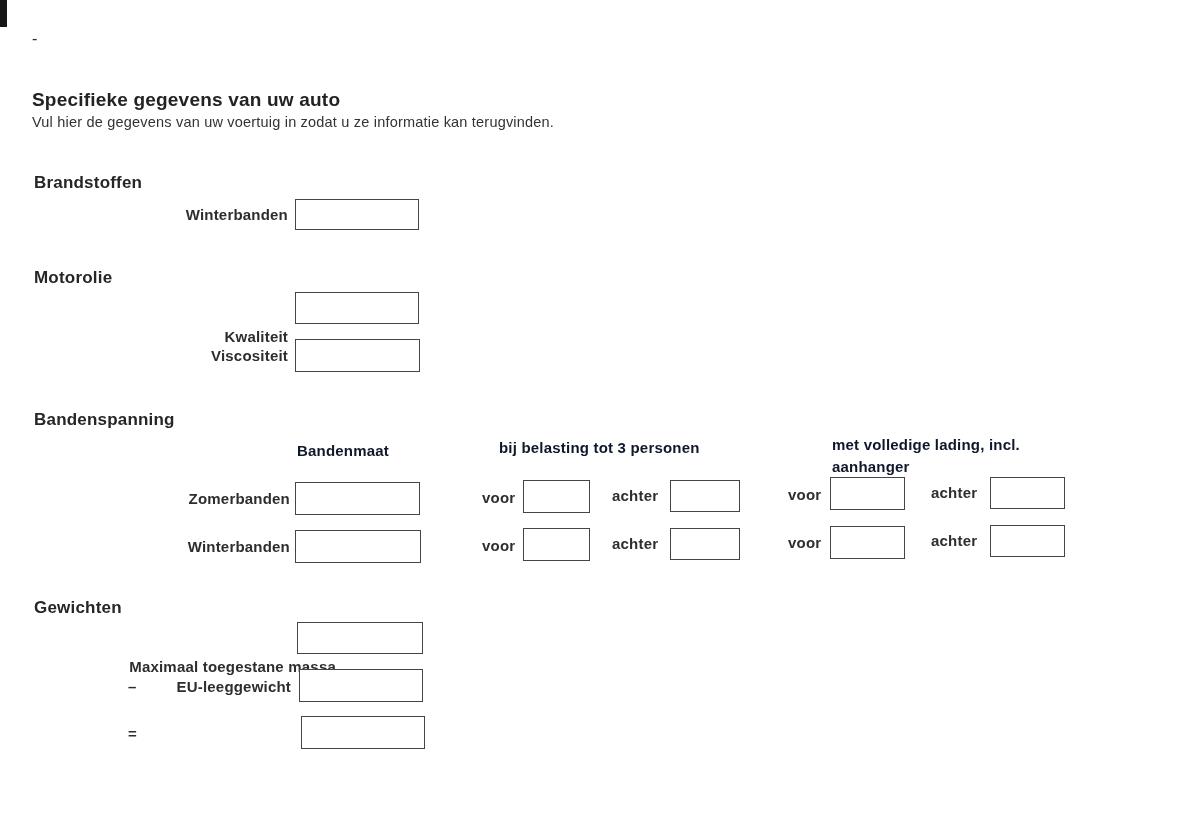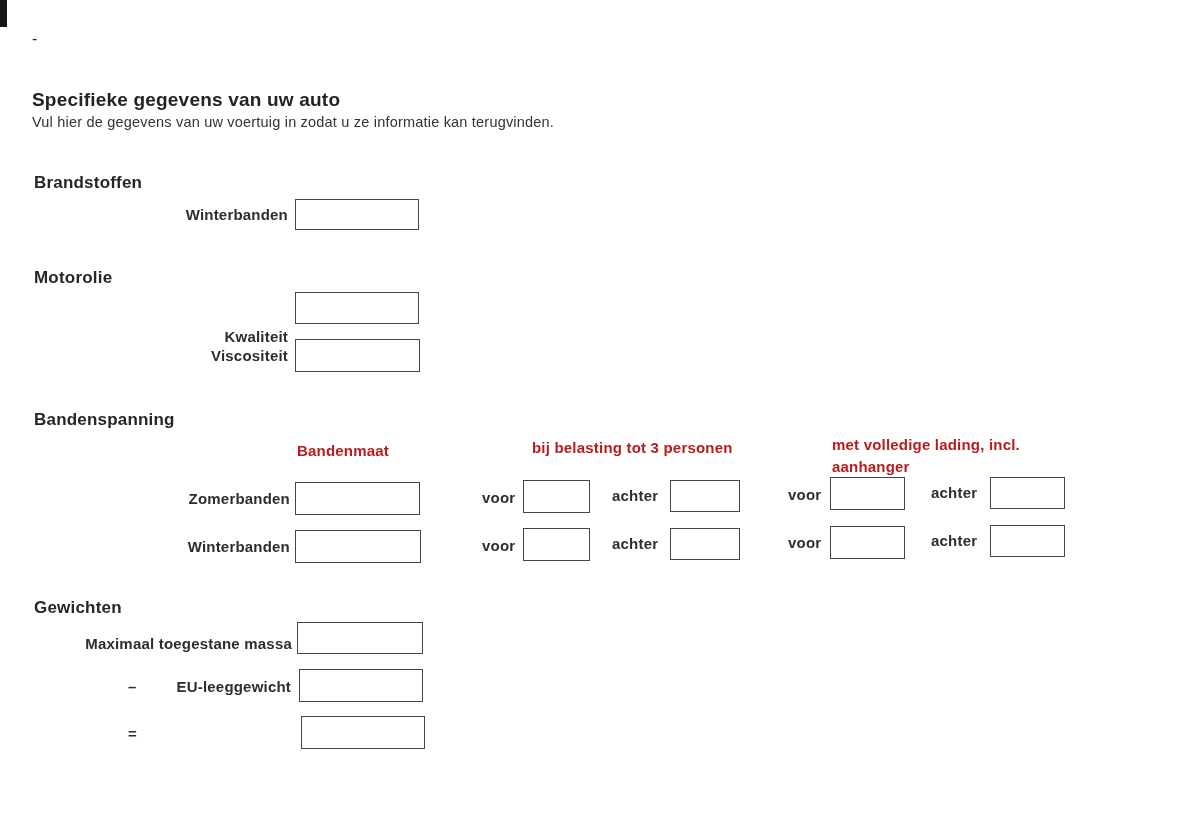--- a/index.html
+++ b/index.html
@@ -60,21 +60,21 @@
     font-size: 15px;
     font-weight: bold;
     color: #2d2d2d;
     letter-spacing: 0.2px;
     white-space: nowrap;
   }
 
   .col-header {
     font-size: 15px;
     font-weight: bold;
-    color: #b91c1c;
+    color: #0f172a;
     letter-spacing: 0.2px;
     white-space: nowrap;
   }
 
   .small-label {
     font-size: 15px;
     font-weight: bold;
     color: #2f2f2f;
     letter-spacing: 0.2px;
   }
@@ -113,21 +113,21 @@
   <input type="text" class="fbox" style="left: 295px; top: 199px; width: 124px; height: 31px;" value="">
 
   <div class="abs section-heading" style="top:268px;">Motorolie</div>
   <div class="abs rlabel" style="width:288px; top:300px;margin-top:28px;">Kwaliteit</div>
   <input type="text" class="fbox" style="left: 295px; top: 292px; width: 124px; height: 32px;" value="">
   <div class="abs rlabel" style="width:288px; top:347px;">Viscositeit</div>
   <input type="text" class="fbox" style="left: 295px; top: 339px; width: 125px; height: 33px;" value="">
 
   <div class="abs section-heading" style="top:410px;">Bandenspanning</div>
   <div class="abs col-header" style="left:297px; top:442px;">Bandenmaat</div>
-  <div class="abs col-header" style="left:532px; top:439px;">bij belasting tot 3 personen</div>
+  <div class="abs col-header" style="left:499px; top:439px;">bij belasting tot 3 personen</div>
   <div class="abs col-header" style="left:832px; top:436px;">met volledige lading, incl.</div>
   <div class="abs col-header" style="left:832px; top:458px;">aanhanger</div>
 
   <div class="abs rlabel" style="width:290px; top:490px;">Zomerbanden</div>
   <input type="text" class="fbox" style="left: 295px; top: 482px; width: 125px; height: 33px;" value="">
   <div class="abs small-label" style="left:482px; top:489px;">voor</div>
   <input type="text" class="fbox" style="left: 523px; top: 480px; width: 67px; height: 33px;" value="">
   <div class="abs small-label" style="left:612px; top:487px;">achter</div>
   <input type="text" class="fbox" style="left: 670px; top: 480px; width: 70px; height: 32px;" value="">
   <div class="abs small-label" style="left:788px; top:486px;">voor</div>
@@ -141,21 +141,21 @@
   <input type="text" class="fbox" style="left: 523px; top: 528px; width: 67px; height: 33px;" value="">
   <div class="abs small-label" style="left:612px; top:535px;">achter</div>
   <input type="text" class="fbox" style="left: 670px; top: 528px; width: 70px; height: 32px;" value="">
   <div class="abs small-label" style="left:788px; top:534px;">voor</div>
   <input type="text" class="fbox" style="left: 830px; top: 526px; width: 75px; height: 33px;" value="">
   <div class="abs small-label" style="left:931px; top:532px;">achter</div>
   <input type="text" class="fbox" style="left: 990px; top: 525px; width: 75px; height: 32px;" value="">
 
   <div class="abs section-heading" style="top:598px;">Gewichten</div>
 
-  <div class="abs rlabel" style="width:292px; top:635px;">Maximaal toegestane massa</div>
+  <div class="abs rlabel" style="width:292px; top:658px;padding-left:44px;">Maximaal toegestane massa</div>
   <input type="text" class="fbox" style="left: 297px; top: 622px; width: 126px; height: 32px;" value="">
 
   <div class="abs operator" style="left:128px; top:678px;">–</div>
   <div class="abs rlabel" style="width:291px; top:678px;">EU-leeggewicht</div>
   <input type="text" class="fbox" style="left: 299px; top: 669px; width: 124px; height: 33px;" value="">
 
   <div class="abs operator" style="left:128px; top:725px;">=</div>
   <input type="text" class="fbox" style="left: 301px; top: 716px; width: 124px; height: 33px;" value="">
 
 </div>

